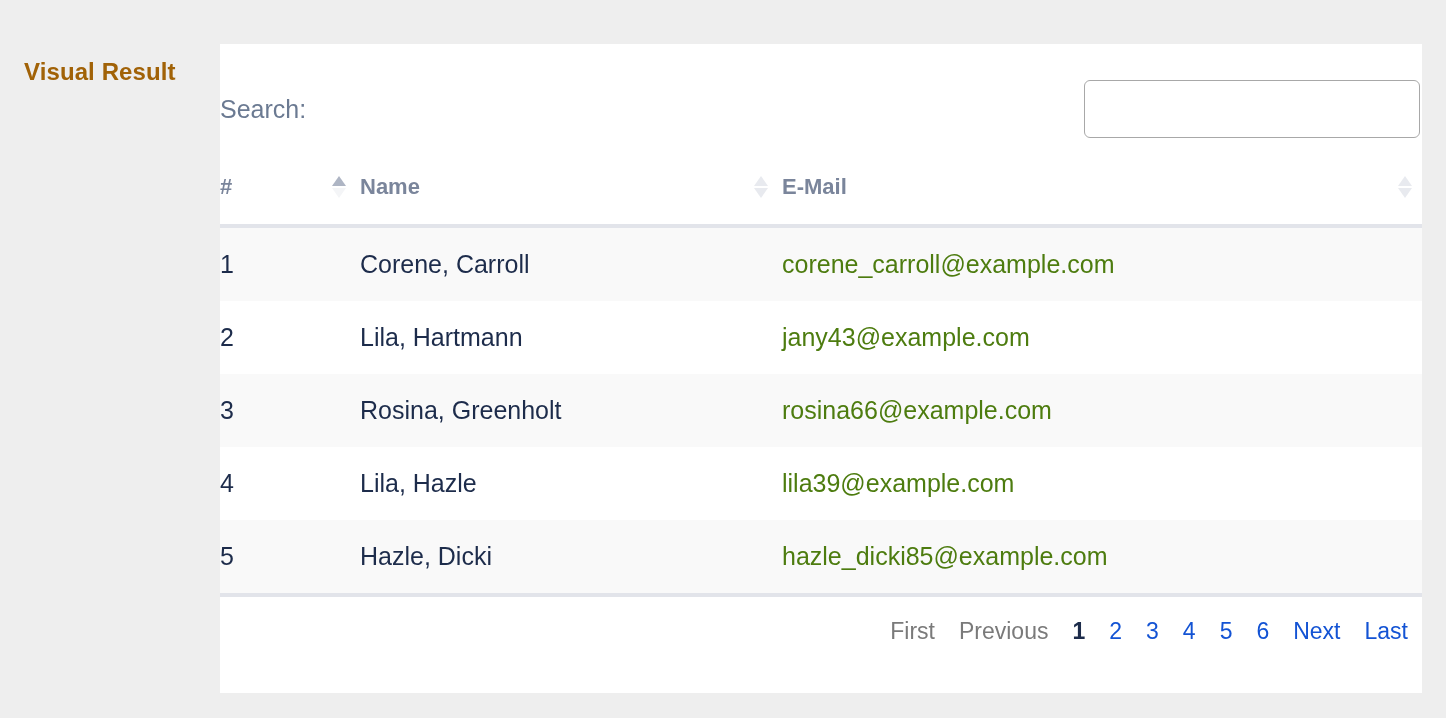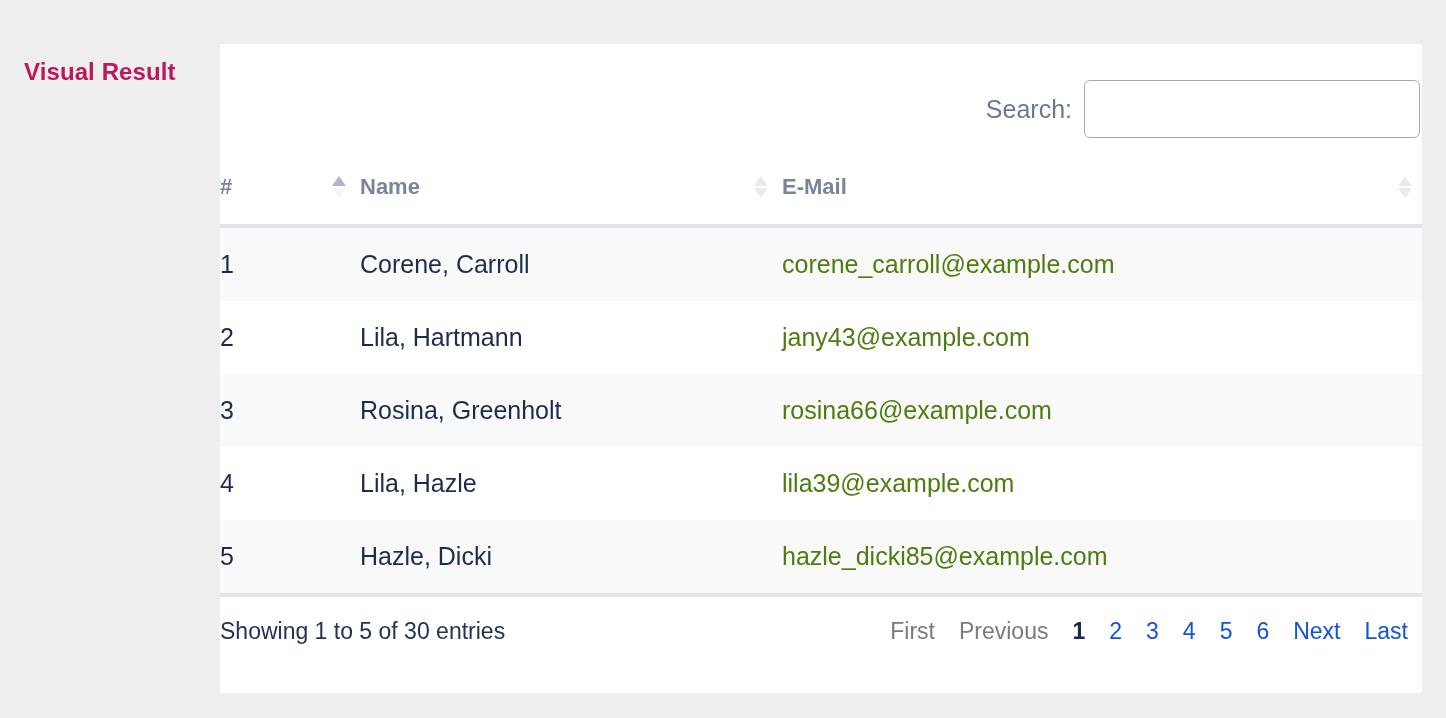--- a/index.html
+++ b/index.html
@@ -20,44 +20,45 @@
     height: 718px;
   }
 
   
   .visual-result-label {
     position: absolute;
     left: 24px;
     top: 58px;
     font-size: 24px;
     font-weight: bold;
-    color: #be185d;
+    color: #a16207;
     letter-spacing: 0.1px;
     white-space: nowrap;
   }
 
   
   .panel {
     position: absolute;
     left: 220px;
     top: 44px;
     width: 1202px;
     height: 649px;
     background: #ffffff;
     box-sizing: border-box;
   }
 
   
   .search-row {
     display: flex;
     align-items: center;
-    justify-content: flex-end;
+    justify-content: space-between;
     height: 130px;
     padding-right: 2px;
     box-sizing: border-box;
+    gap: 20px;
   }
   .search-label {
     font-size: 25px;
     color: #6b7a92;
     font-weight: normal;
     margin-right: 12px;
     white-space: nowrap;
   }
   .search-input {
     width: 336px;
@@ -268,21 +269,20 @@
           <td class="cell-num">5</td>
           <td>Hazle, Dicki</td>
           <td>
             <a class="email-link" href="#">hazle_dicki85@example.com</a>
           </td>
         </tr>
       </tbody>
     </table>
 
     <div class="footer">
-      <div class="footer-info">Showing 1 to 5 of 30 entries</div>
       <div class="pagination">
         <span class="page-item disabled">First</span>
         <span class="page-item disabled">Previous</span>
         <span class="page-item active">1</span>
         <span class="page-item">2</span>
         <span class="page-item">3</span>
         <span class="page-item">4</span>
         <span class="page-item">5</span>
         <span class="page-item">6</span>
         <span class="page-item">Next</span>

